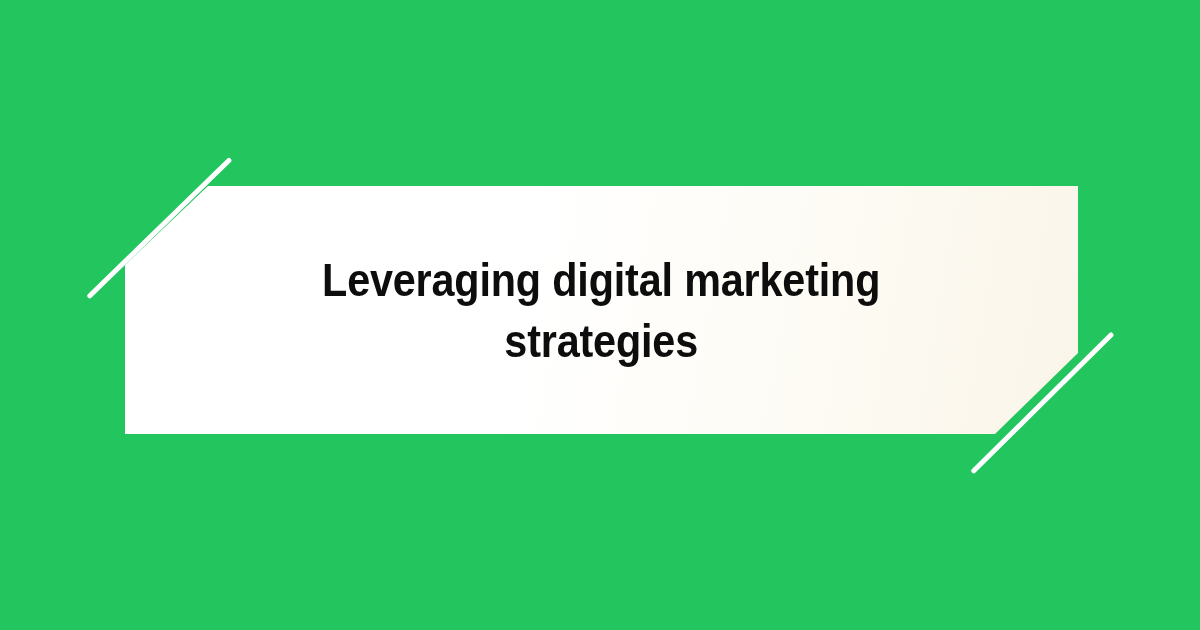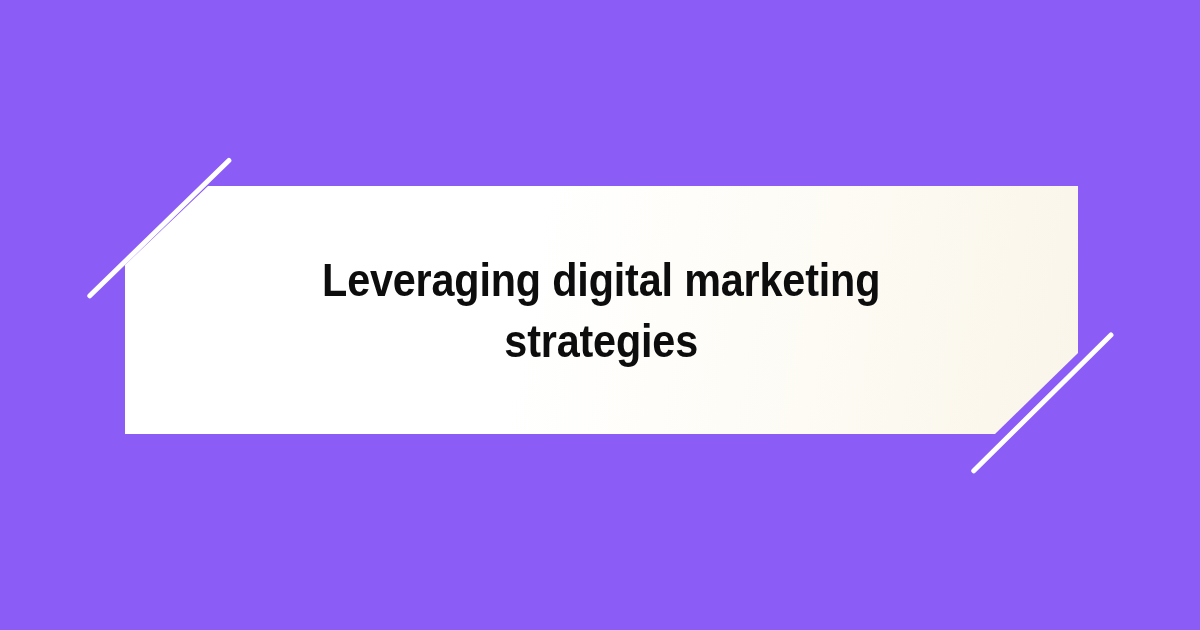--- a/index.html
+++ b/index.html
@@ -10,21 +10,21 @@
     width: 1200px;
     height: 630px;
     overflow: hidden;
     font-family: "Liberation Sans", sans-serif;
   }
 
   #banner {
     position: relative;
     width: 1200px;
     height: 630px;
-    background: #8b5cf6;
+    background: #22c55e;
     overflow: hidden;
   }
 
   
   .accent-line {
     position: absolute;
     height: 5px;
     background: #ffffff;
     border-radius: 3px;
     transform-origin: 0 50%;

